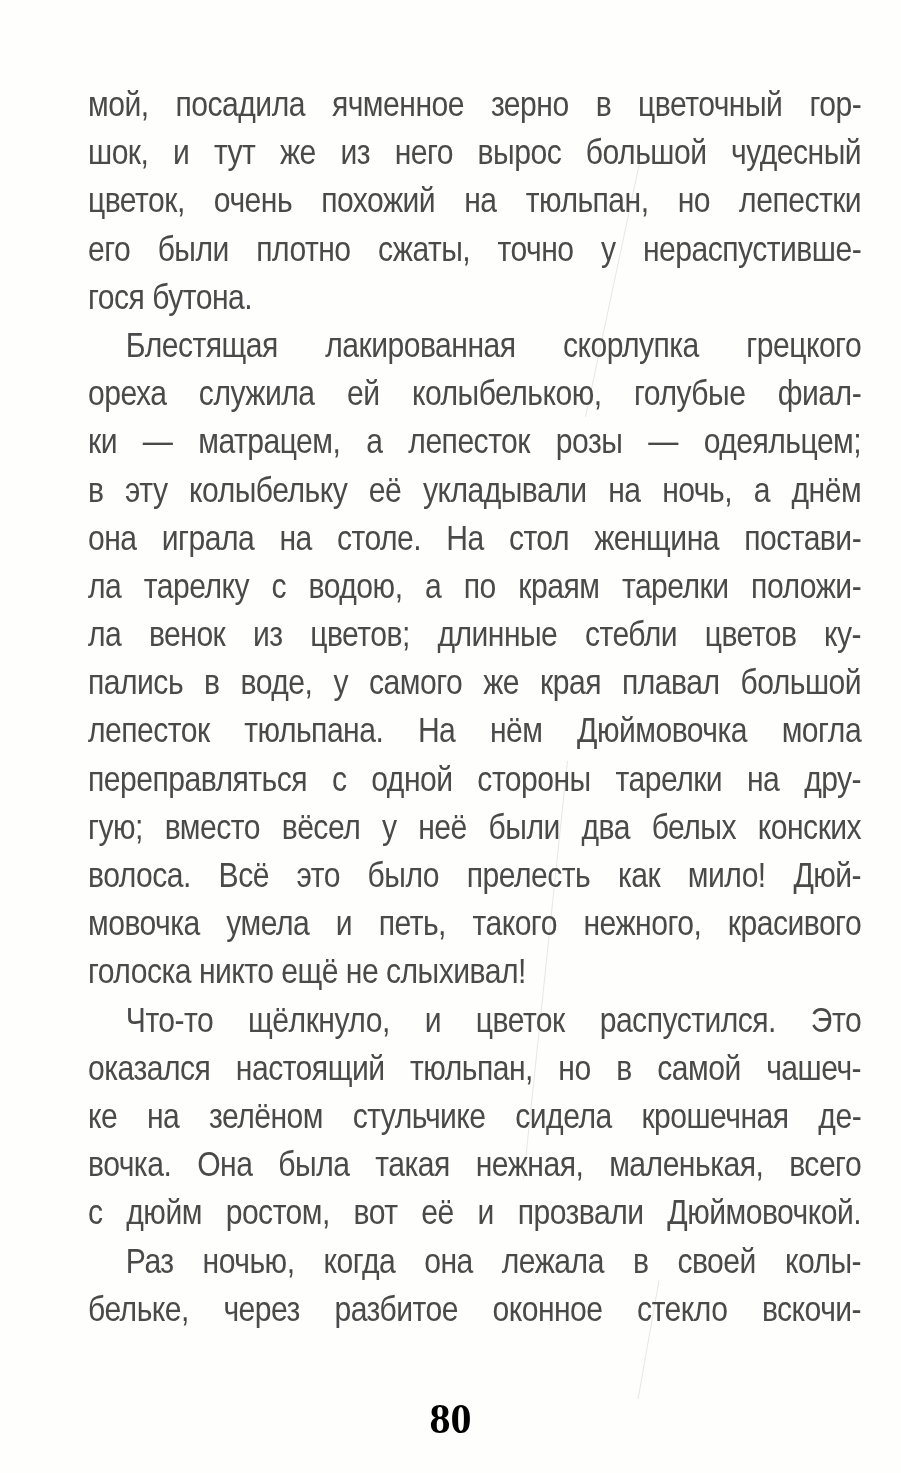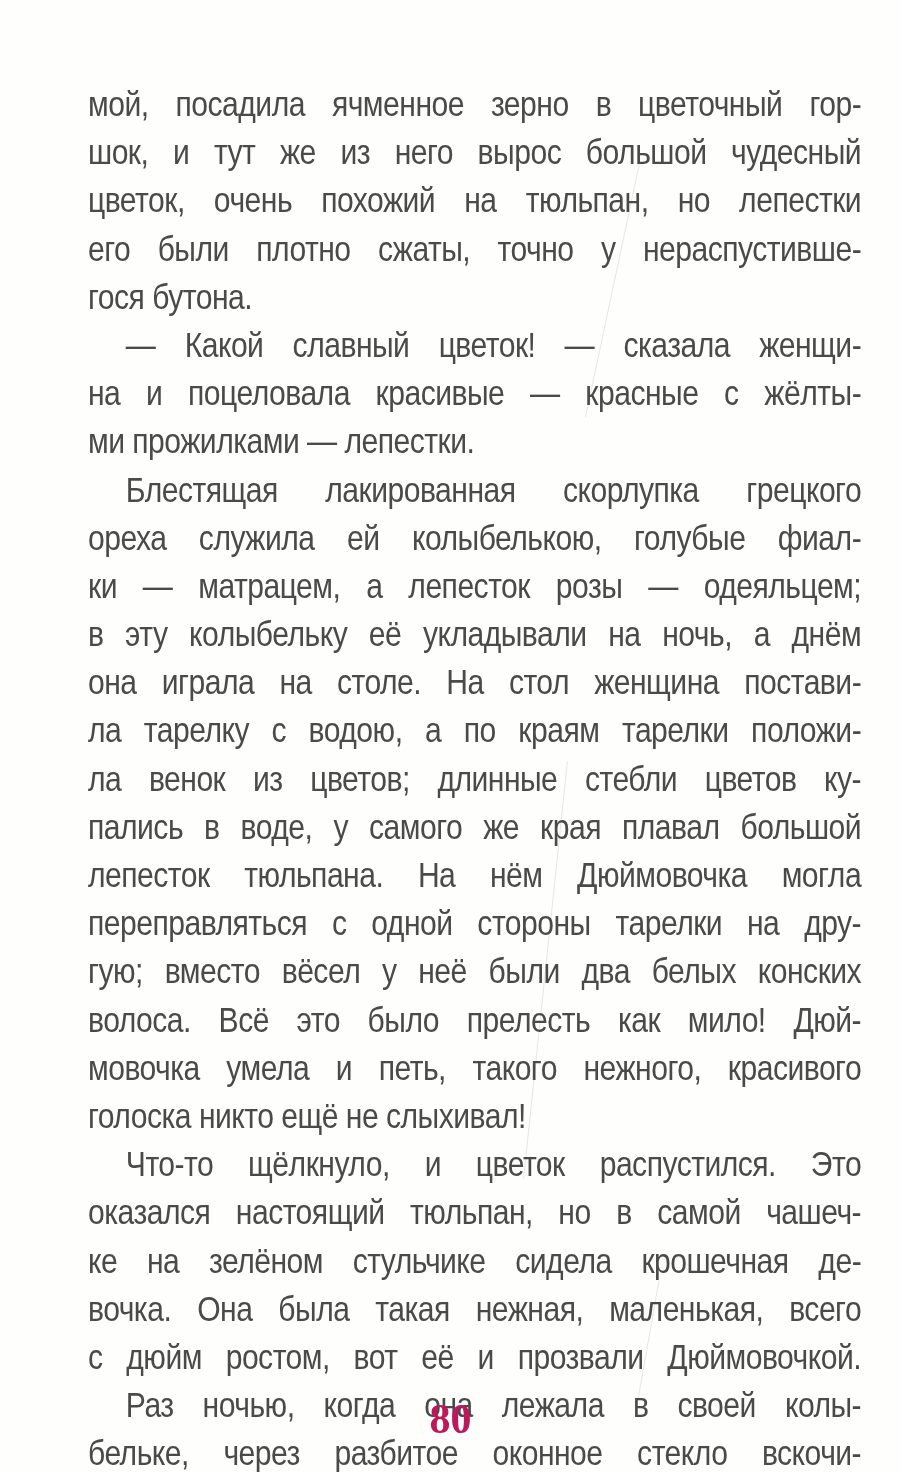--- a/index.html
+++ b/index.html
@@ -50,21 +50,21 @@
   }
   .page-number {
     position: absolute;
     left: 0;
     width: 901px;
     top: 1395px;
     text-align: center;
     font-family: "Liberation Serif", serif;
     font-weight: bold;
     font-size: 42px;
-    color: #be185d;
+    color: #000000;
   }
   .crease {
     position: absolute;
     width: 1px;
     background: rgba(120,120,120,0.18);
   }
 </style>
 </head>
 <body>
 
@@ -76,25 +76,20 @@
   <div class="text-block">
 
     <div>
       <span class="line">мой, посадила ячменное зерно в цветочный гор-</span>
       <span class="line">шок, и тут же из него вырос большой чудесный</span>
       <span class="line">цветок, очень похожий на тюльпан, но лепестки</span>
       <span class="line">его были плотно сжаты, точно у нераспустивше-</span>
       <span class="line last">гося бутона.</span>
     </div>
 
-    <div>
-      <span class="line indent">— Какой славный цветок! — сказала женщи-</span>
-      <span class="line">на и поцеловала красивые — красные с жёлты-</span>
-      <span class="line last">ми прожилками — лепестки.</span>
-    </div>
 
     <div>
       <span class="line indent">Блестящая лакированная скорлупка грецкого</span>
       <span class="line">ореха служила ей колыбелькою, голубые фиал-</span>
       <span class="line">ки — матрацем, а лепесток розы — одеяльцем;</span>
       <span class="line">в эту колыбельку её укладывали на ночь, а днём</span>
       <span class="line">она играла на столе. На стол женщина постави-</span>
       <span class="line">ла тарелку с водою, а по краям тарелки положи-</span>
       <span class="line">ла венок из цветов; длинные стебли цветов ку-</span>
       <span class="line">пались в воде, у самого же края плавал большой</span>

